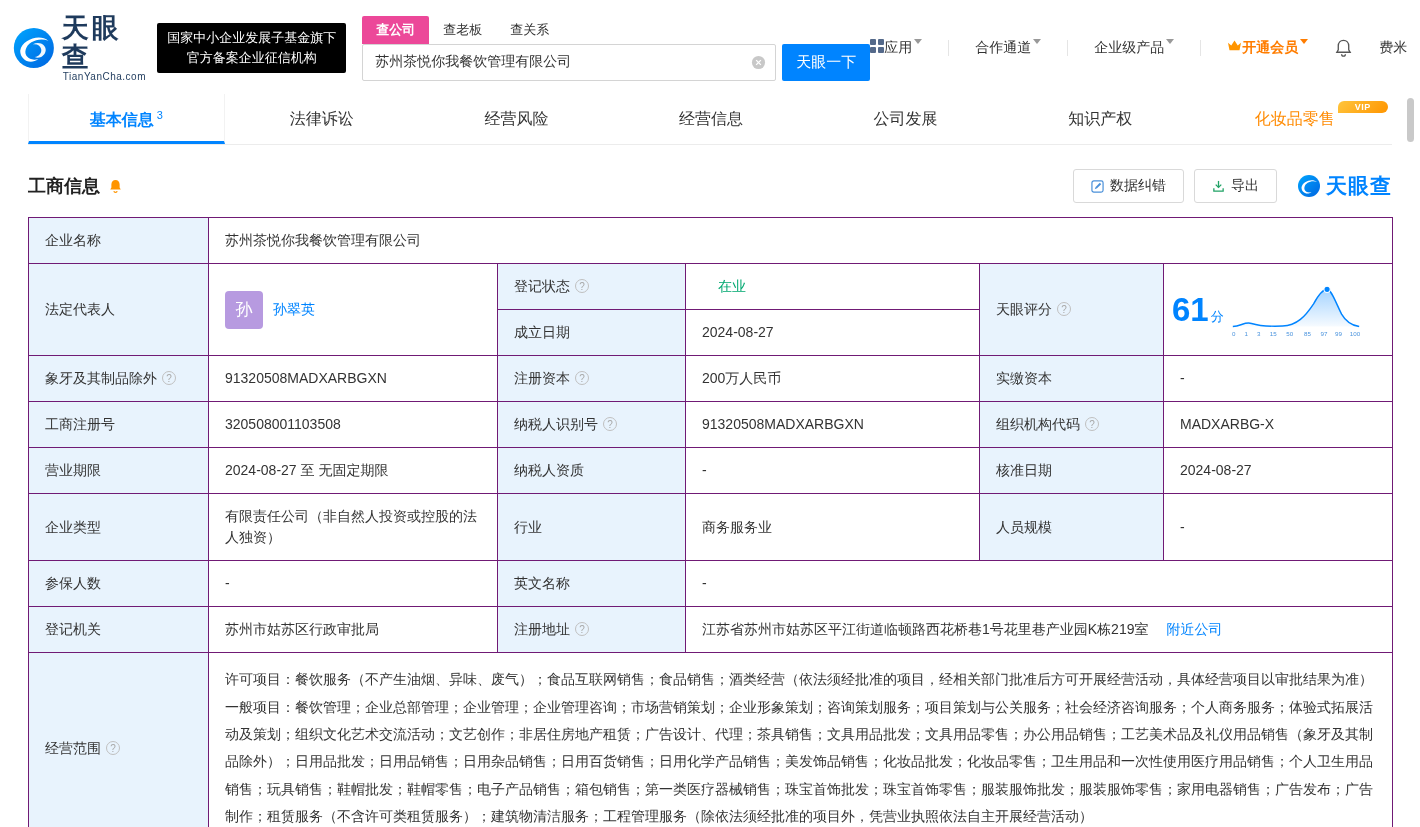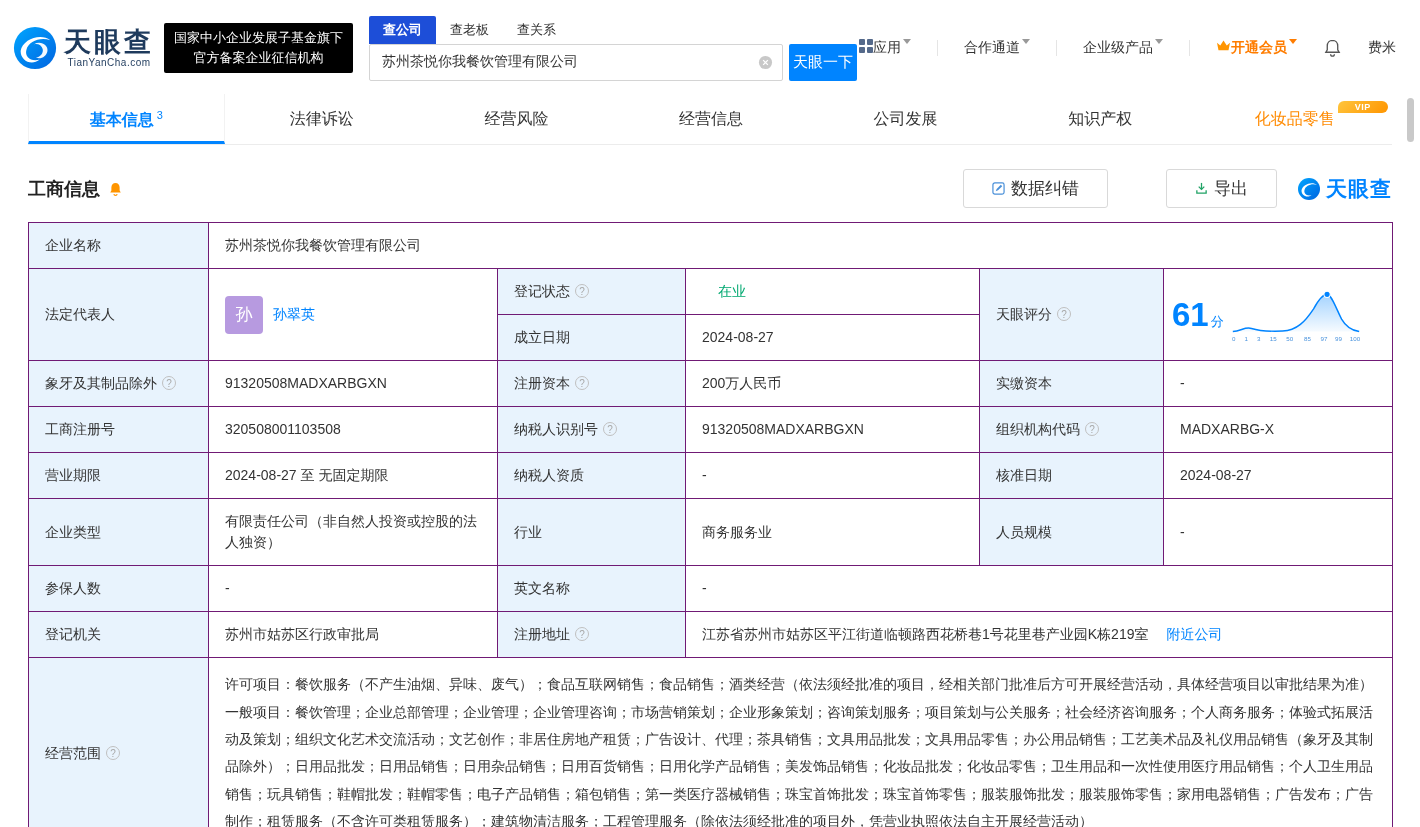--- a/index.html
+++ b/index.html
@@ -13,46 +13,46 @@
   
   .topbar { display: flex; align-items: center; padding: 12px 24px 8px 12px; height: 92px; }
   .logo { display: flex; align-items: center; gap: 6px; cursor: pointer; }
   .logo-text-wrap { display: flex; flex-direction: column; align-items: center; }
   .logo-text { font-size: 27px; font-weight: bold; color: #1e3a5c; letter-spacing: 3px; line-height: 1.05; }
   .logo-domain { font-size: 10px; color: #1e3a5c; letter-spacing: 0.5px; }
   .gov-badge { background: #000000; color: #fff; font-size: 13px; line-height: 1.55; padding: 5px 10px; margin-left: 10px; border-radius: 2px; text-align: center; white-space: nowrap; }
   .search-area { margin-left: 16px; }
   .search-tabs { display: flex; align-items: flex-end; }
   .stab { font-size: 13px; padding: 5px 14px; cursor: pointer; color: #333; }
-  .stab.active { background: #1d4ed8; color: #fff; font-weight: bold; border-radius: 2px 2px 0 0; font-family: Liberation Mono, monospace; }
+  .stab.active { background: #ec4899; color: #fff; font-weight: bold; border-radius: 2px 2px 0 0; font-family: Liberation Mono, monospace; }
   .search-row { display: flex; align-items: center; }
   .search-input-wrap { position: relative; width: 414px; }
   .search-input { width: 100%; height: 37px; border: 1px solid #d4d4d4; border-radius: 2px; padding: 0 32px 0 12px; font-size: 14px; color: #333; outline: none; font-family: inherit; }
   .clear-icon { position: absolute; right: 10px; top: 11px; cursor: pointer; }
-  .search-btn { height: 37px; width: 68px; margin-left: 6px; background: #0084ff; border: none; border-radius: 2px; color: #fff; font-size: 15px; cursor: pointer; font-family: inherit; }
+  .search-btn { height: 37px; width: 88px; margin-left: 6px; background: #0084ff; border: none; border-radius: 2px; color: #fff; font-size: 15px; cursor: pointer; font-family: inherit; }
   .topnav { margin-left: auto; display: flex; align-items: center; gap: 26px; font-size: 14px; white-space: nowrap; }
   .nav-item { display: flex; align-items: flex-start; cursor: pointer; color: #333; }
   .nav-item.vip { color: #ff7d00; font-weight: bold; }
   .caret { width: 0; height: 0; border-left: 4px solid transparent; border-right: 4px solid transparent; border-top: 5px solid #999; margin-left: 2px; }
   .nav-item.vip .caret { border-top-color: #ff7d00; }
   .divider-v { width: 1px; height: 16px; background: #e5e5e5; }
   
   .tabbar { display: flex; margin: 2px 28px 0; border-bottom: 1px solid #ececec; position: relative; }
   .tab { flex: 1; text-align: center; font-size: 16px; padding: 15px 0 13px; cursor: pointer; color: #333; position: relative; }
   .tab.active { color: #0084ff; font-weight: bold; border-bottom: 3px solid #0084ff; border-left: 1px solid #f2f2f2; border-right: 1px solid #f2f2f2; padding-bottom: 10px; }
   .tab-badge { color: #0084ff; font-size: 11px; vertical-align: super; margin-left: 3px; font-weight: normal; }
   .tab.history { color: #ff8a00; }
   .vip-tag { position: absolute; margin-left: 3px; top: 7px; background: linear-gradient(135deg, #ffc53d, #ff9500); color: #fff; font-size: 9px; font-weight: bold; padding: 1px 17px; border-radius: 6px 6px 6px 0; letter-spacing: 0.5px; }
   .scrollbar-thumb { position: absolute; right: -22px; top: 4px; width: 7px; height: 44px; background: #c9c9c9; border-radius: 4px; }
   
   .section-head { display: flex; align-items: center; margin: 24px 28px 14px; }
   .sec-title { font-size: 18px; font-weight: bold; color: #222; }
   .sec-bell { margin-left: 8px; cursor: pointer; }
   .sec-actions { margin-left: auto; display: flex; align-items: center; gap: 10px; }
-  .act-btn { display: flex; align-items: center; gap: 6px; border: 1px solid #d9d9d9; background: #fff; border-radius: 3px; padding: 7px 28px; font-size: 17px; color: #333; cursor: pointer; font-family: inherit; margin-left: 48px; }
+  .act-btn { display: flex; align-items: center; gap: 6px; border: 1px solid #d9d9d9; background: #fff; border-radius: 3px; padding: 7px 17px; font-size: 14px; color: #333; cursor: pointer; font-family: inherit; }
   .wm-logo { display: flex; align-items: center; gap: 5px; color: #0084ff; font-size: 21px; font-weight: bold; margin-left: 10px; letter-spacing: 1px; }
   
   .info-table { border-collapse: collapse; width: 1364px; margin: 0 28px 24px; table-layout: fixed; font-size: 14px; }
   .info-table td { border: 1px solid #701a75; padding: 12px 16px; vertical-align: middle; color: #333; word-break: break-all; line-height: 1.5; }
   .info-table td.lbl { background: #e8f3fd; }
   .q { display: inline-block; width: 14px; height: 14px; border: 1px solid #c0c0c0; border-radius: 50%; color: #a8a8a8; font-size: 10px; line-height: 13px; text-align: center; margin-left: 5px; vertical-align: 1px; cursor: pointer; }
   .q::before { content: "?"; }
   .lnk { color: #0084ff; cursor: pointer; text-decoration: none; }
   .green { color: #00a870; margin-left: 16px; }
   .avatar { width: 38px; height: 38px; border-radius: 4px; background: #b79ae0; color: #fff; font-size: 17px; display: inline-flex; align-items: center; justify-content: center; margin-right: 10px; vertical-align: middle; }

